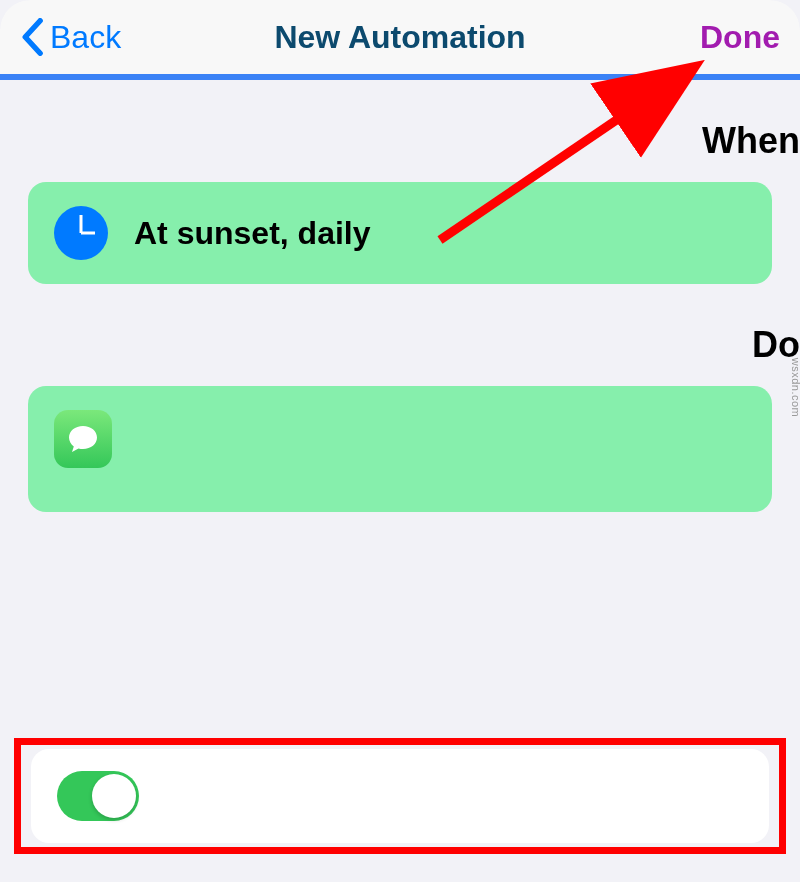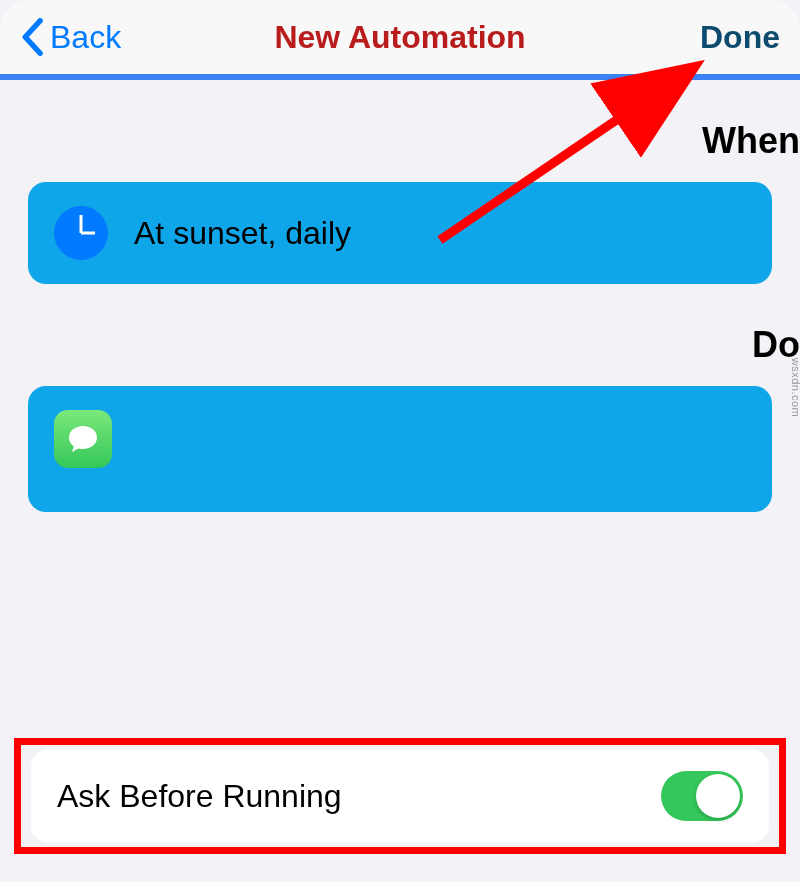--- a/index.html
+++ b/index.html
@@ -28,43 +28,44 @@
     gap: 6px;
     color: #007aff;
     font-size: 32px;
     font-weight: 400;
     cursor: pointer;
   }
   .back svg { width: 24px; height: 38px; }
   .title {
     font-size: 32px;
     font-weight: 600;
-    color: #b91c1c;
+    color: #0c4a6e;
     position: absolute;
     left: 50%;
     transform: translateX(-50%);
   }
   .done {
-    color: #0c4a6e;
+    color: #a21caf;
     font-size: 32px;
     font-weight: 600;
     cursor: pointer;
   }
   .section-label {
     font-size: 36px;
     font-weight: 700;
     color: #000;
     margin: 40px 0 20px 40px;
     text-align: right;
   }
   .card {
-    background: #0ea5e9;
+    background: #86efac;
     border-radius: 18px;
     margin: 0 28px;
     padding: 24px 26px;
+    font-weight: bold;
   }
   .when-row {
     display: flex;
     align-items: center;
     gap: 26px;
   }
   .clock-icon {
     width: 54px; height: 54px;
     background: #007aff;
     border-radius: 50%;
@@ -174,21 +175,20 @@
 <div class="card do-card">
   <div class="msg-icon">
     <svg viewBox="0 0 36 36">
       <path fill="#fff" d="M18 5c8 0 14 5 14 11.5S26 28 18 28c-1.6 0-3.1-.2-4.5-.6L7 31l1.8-5.6C6 23.3 4 20.1 4 16.5 4 10 10 5 18 5z"></path>
     </svg>
   </div>
 </div>
 
 <div class="ask-wrap">
   <div class="ask-card">
-    <div class="ask-text">Ask Before Running</div>
     <div class="switch"></div>
   </div>
 </div>
 
 <svg class="arrow" width="310" height="200">
   <defs>
     <marker id="ahead" markerWidth="14" markerHeight="14" refX="10" refY="5" orient="auto">
       <path d="M0,0 L12,5 L0,10 z" fill="#ff0000"></path>
     </marker>
   </defs>

